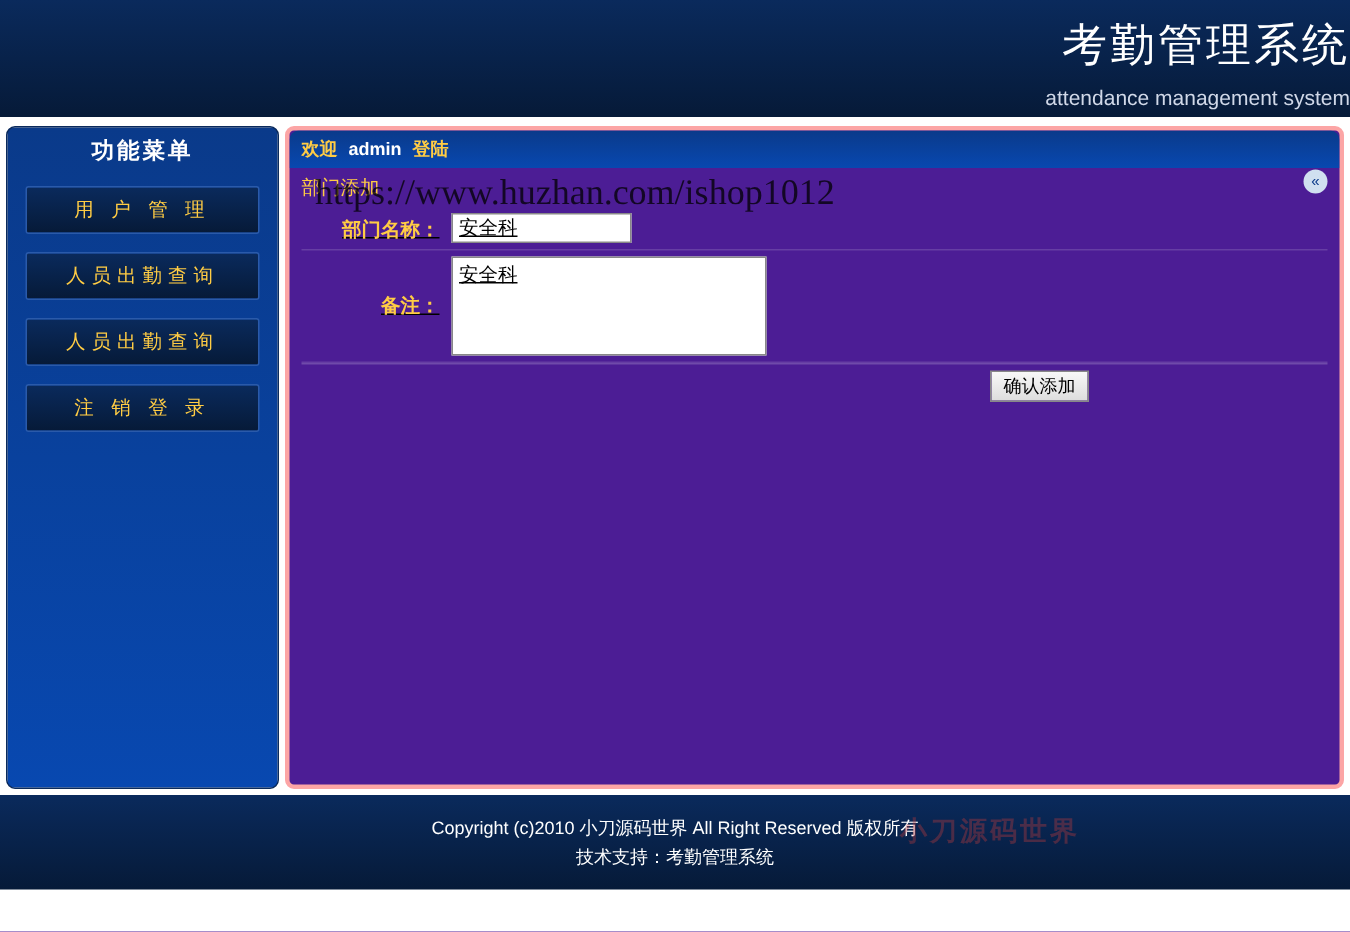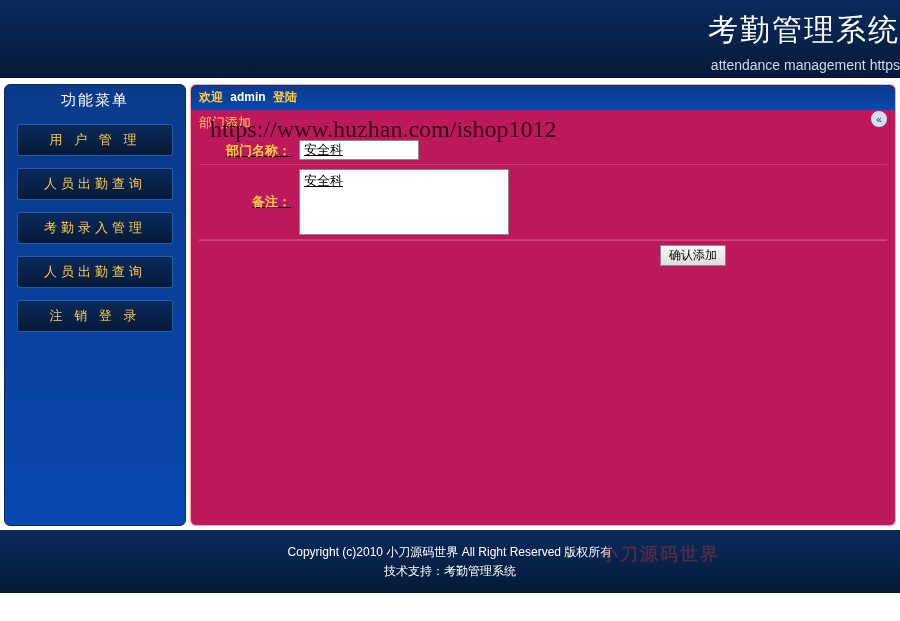--- a/index.html
+++ b/index.html
@@ -37,21 +37,21 @@
     .sidebar {
       width: 182px;
       background: linear-gradient(to bottom, #0a3a8a 0%, #0848b0 100%);
       border: 1px solid #0a2a5c;
       border-radius: 6px;
       padding: 0 12px 12px 12px;
     }
     .sidebar-title {
       color: #fff;
       font-size: 15px;
-      font-weight: normal;
+      font-weight: bold;
       text-align: center;
       padding: 6px 0 14px 0;
       letter-spacing: 2px;
     }
     .menu-btn {
       display: block;
       width: 100%;
       background: linear-gradient(to bottom, #0a2a5c 0%, #061a38 100%);
       border: 1px solid #2a5aaa;
       color: #ffcc44;
@@ -59,22 +59,22 @@
       font-weight: normal;
       text-align: center;
       padding: 6px 0;
       margin-bottom: 12px;
       cursor: pointer;
       letter-spacing: 4px;
       border-radius: 2px;
     }
     .main {
       flex: 1;
-      background: #be185d;
-      border: 1px solid #fca5a5;
+      background: #4c1d95;
+      border: 3px solid #fca5a5;
       border-radius: 6px;
       position: relative;
       overflow: hidden;
     }
     .welcome-bar {
       background: linear-gradient(to bottom, #0a3a8a 0%, #0848b0 100%);
       padding: 4px 8px;
       border-radius: 6px 6px 0 0;
       font-size: 12px;
       font-weight: bold;
@@ -182,30 +182,29 @@
       font-size: 18px;
       font-weight: bold;
       letter-spacing: 2px;
     }
   </style>
 </head>
 <body>
 
 <div class="header">
   <div class="header-title">考勤管理系统</div>
-  <div class="header-subtitle">attendance management https</div>
+  <div class="header-subtitle">attendance management system</div>
 </div>
 
 <div class="body-area">
 
   <div class="sidebar">
     <div class="sidebar-title">功能菜单</div>
     <button class="menu-btn">用 户 管 理</button>
     <button class="menu-btn">人员出勤查询</button>
-    <button class="menu-btn">考勤录入管理</button>
     <button class="menu-btn">人员出勤查询</button>
     <button class="menu-btn">注 销 登 录</button>
   </div>
 
   <div class="main">
     <div class="welcome-bar">
       <span class="w1">欢迎</span>
       <span class="w2">admin</span>
       <span class="w3">登陆</span>
     </div>

